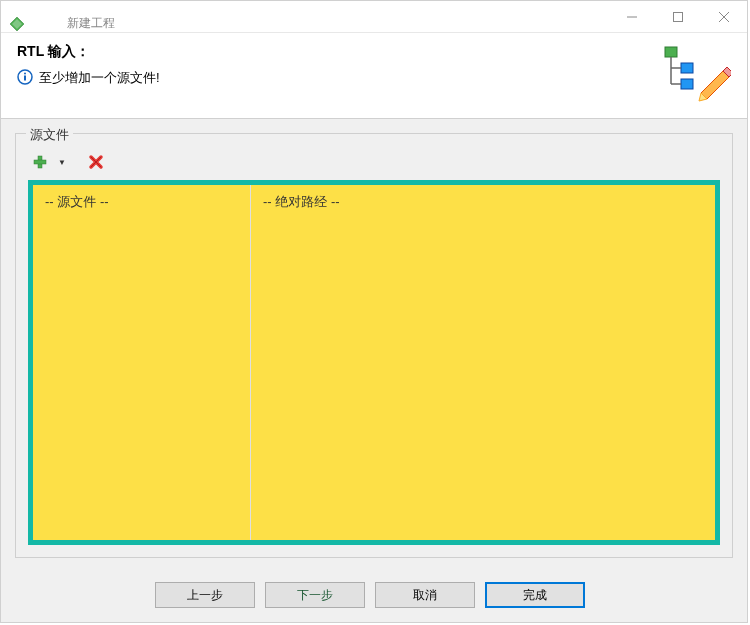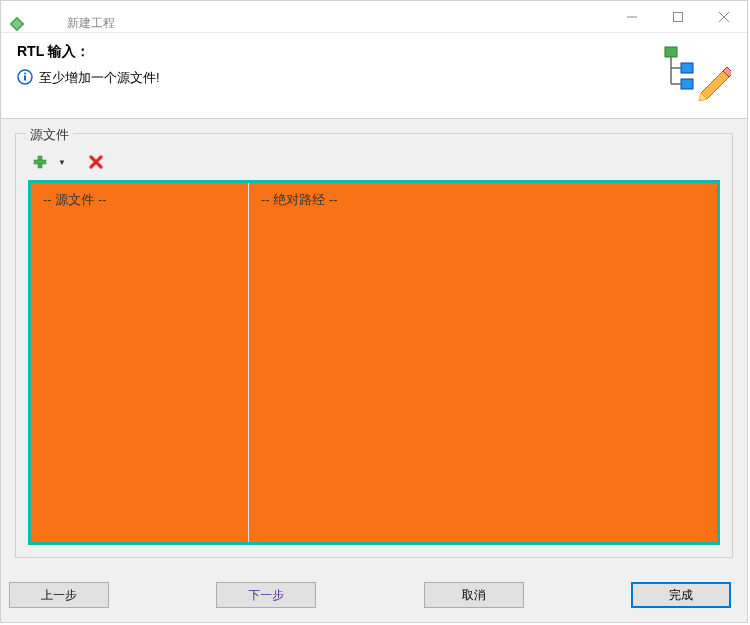--- a/index.html
+++ b/index.html
@@ -119,56 +119,56 @@
       padding: 2px;
     }
     .dropdown-arrow {
       font-size: 8px;
       color: #333;
       margin-left: 2px;
     }
     
     .table-wrap {
       flex: 1;
-      border: 3px solid #14b8a6;
-      background: #f97316;
+      border: 5px solid #14b8a6;
+      background: #fde047;
       display: flex;
     }
     .table-col {
       padding: 8px 12px;
       font-size: 13px;
       color: #333;
     }
     .col1 {
       width: 218px;
       border-right: 1px solid #e0e0e0;
     }
     .col2 {
       flex: 1;
     }
     
     .footer {
       background: #f0f0f0;
       padding: 10px 16px 14px 8px;
       display: flex;
-      justify-content: space-between;
+      justify-content: center;
       gap: 10px;
     }
     .btn {
       width: 100px;
       height: 26px;
       background: #e1e1e1;
       border: 1px solid #adadad;
       font-size: 12px;
       font-family: inherit;
       color: #000;
       cursor: pointer;
     }
     .btn:disabled {
-      color: #4c1d95;
+      color: #14532d;
       cursor: default;
     }
     .btn.primary {
       border: 2px solid #0078d7;
       background: #e1e1e1;
     }
   </style>
 </head>
 <body>
 

